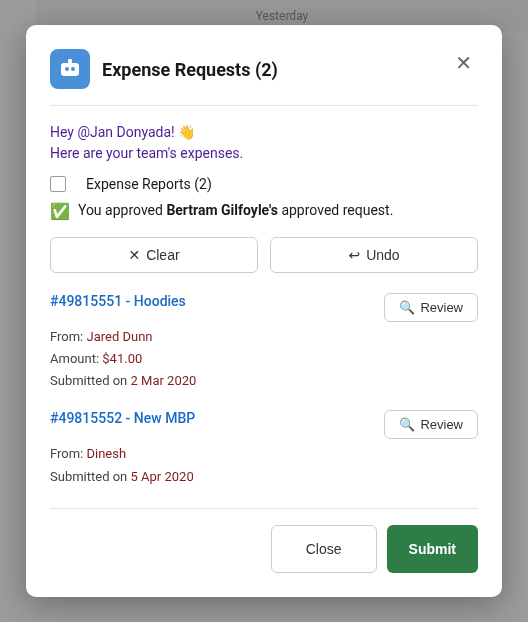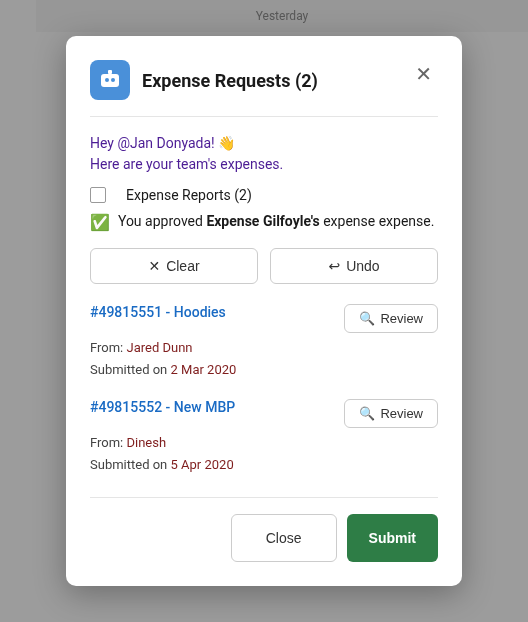--- a/index.html
+++ b/index.html
@@ -43,21 +43,21 @@
     .overlay {
       position: absolute;
       inset: 0;
       background: rgba(0,0,0,0.35);
     }
 
     .modal {
       position: relative;
       background: #ffffff;
       border-radius: 10px;
-      width: 396px;
+      width: 476px;
       padding: 24px;
       box-shadow: 0 8px 32px rgba(0,0,0,0.3);
       z-index: 10;
     }
 
     .modal-header {
       display: flex;
       align-items: center;
       margin-bottom: 16px;
       position: relative;
@@ -295,21 +295,21 @@
   </div>
 
   <div class="expense-reports-row">
     <span class="checkbox-icon"></span>
     <span class="expense-reports-label">Expense Reports (2)</span>
   </div>
 
   <div class="approved-row">
     <span class="check-icon">✅</span>
     <span>
-      <span>You approved </span><strong>Expense Gilfoyle's</strong><span> expense expense.</span>
+      <span>You approved </span><strong>Bertram Gilfoyle's</strong><span> approved request.</span>
     </span>
   </div>
 
   <div class="action-buttons">
     <button class="btn-clear">
       <span>✕</span>
       <span>Clear</span>
     </button>
     <button class="btn-undo">
       <span>↩</span>
@@ -324,20 +324,21 @@
         <span> - </span>
         <span>Hoodies</span>
       </a>
       <button class="btn-review">
         <span>🔍</span>
         <span>Review</span>
       </button>
     </div>
     <div class="expense-details">
       <div>From: <strong>Jared Dunn</strong></div>
+      <div>Amount: <strong>$41.00</strong></div>
       <div>Submitted on <strong>2 Mar 2020</strong></div>
     </div>
   </div>
 
   <div class="expense-item">
     <div class="expense-item-header">
       <a class="expense-link" href="#">
         <span>#49815552</span>
         <span> - </span>
         <span>New MBP</span>

